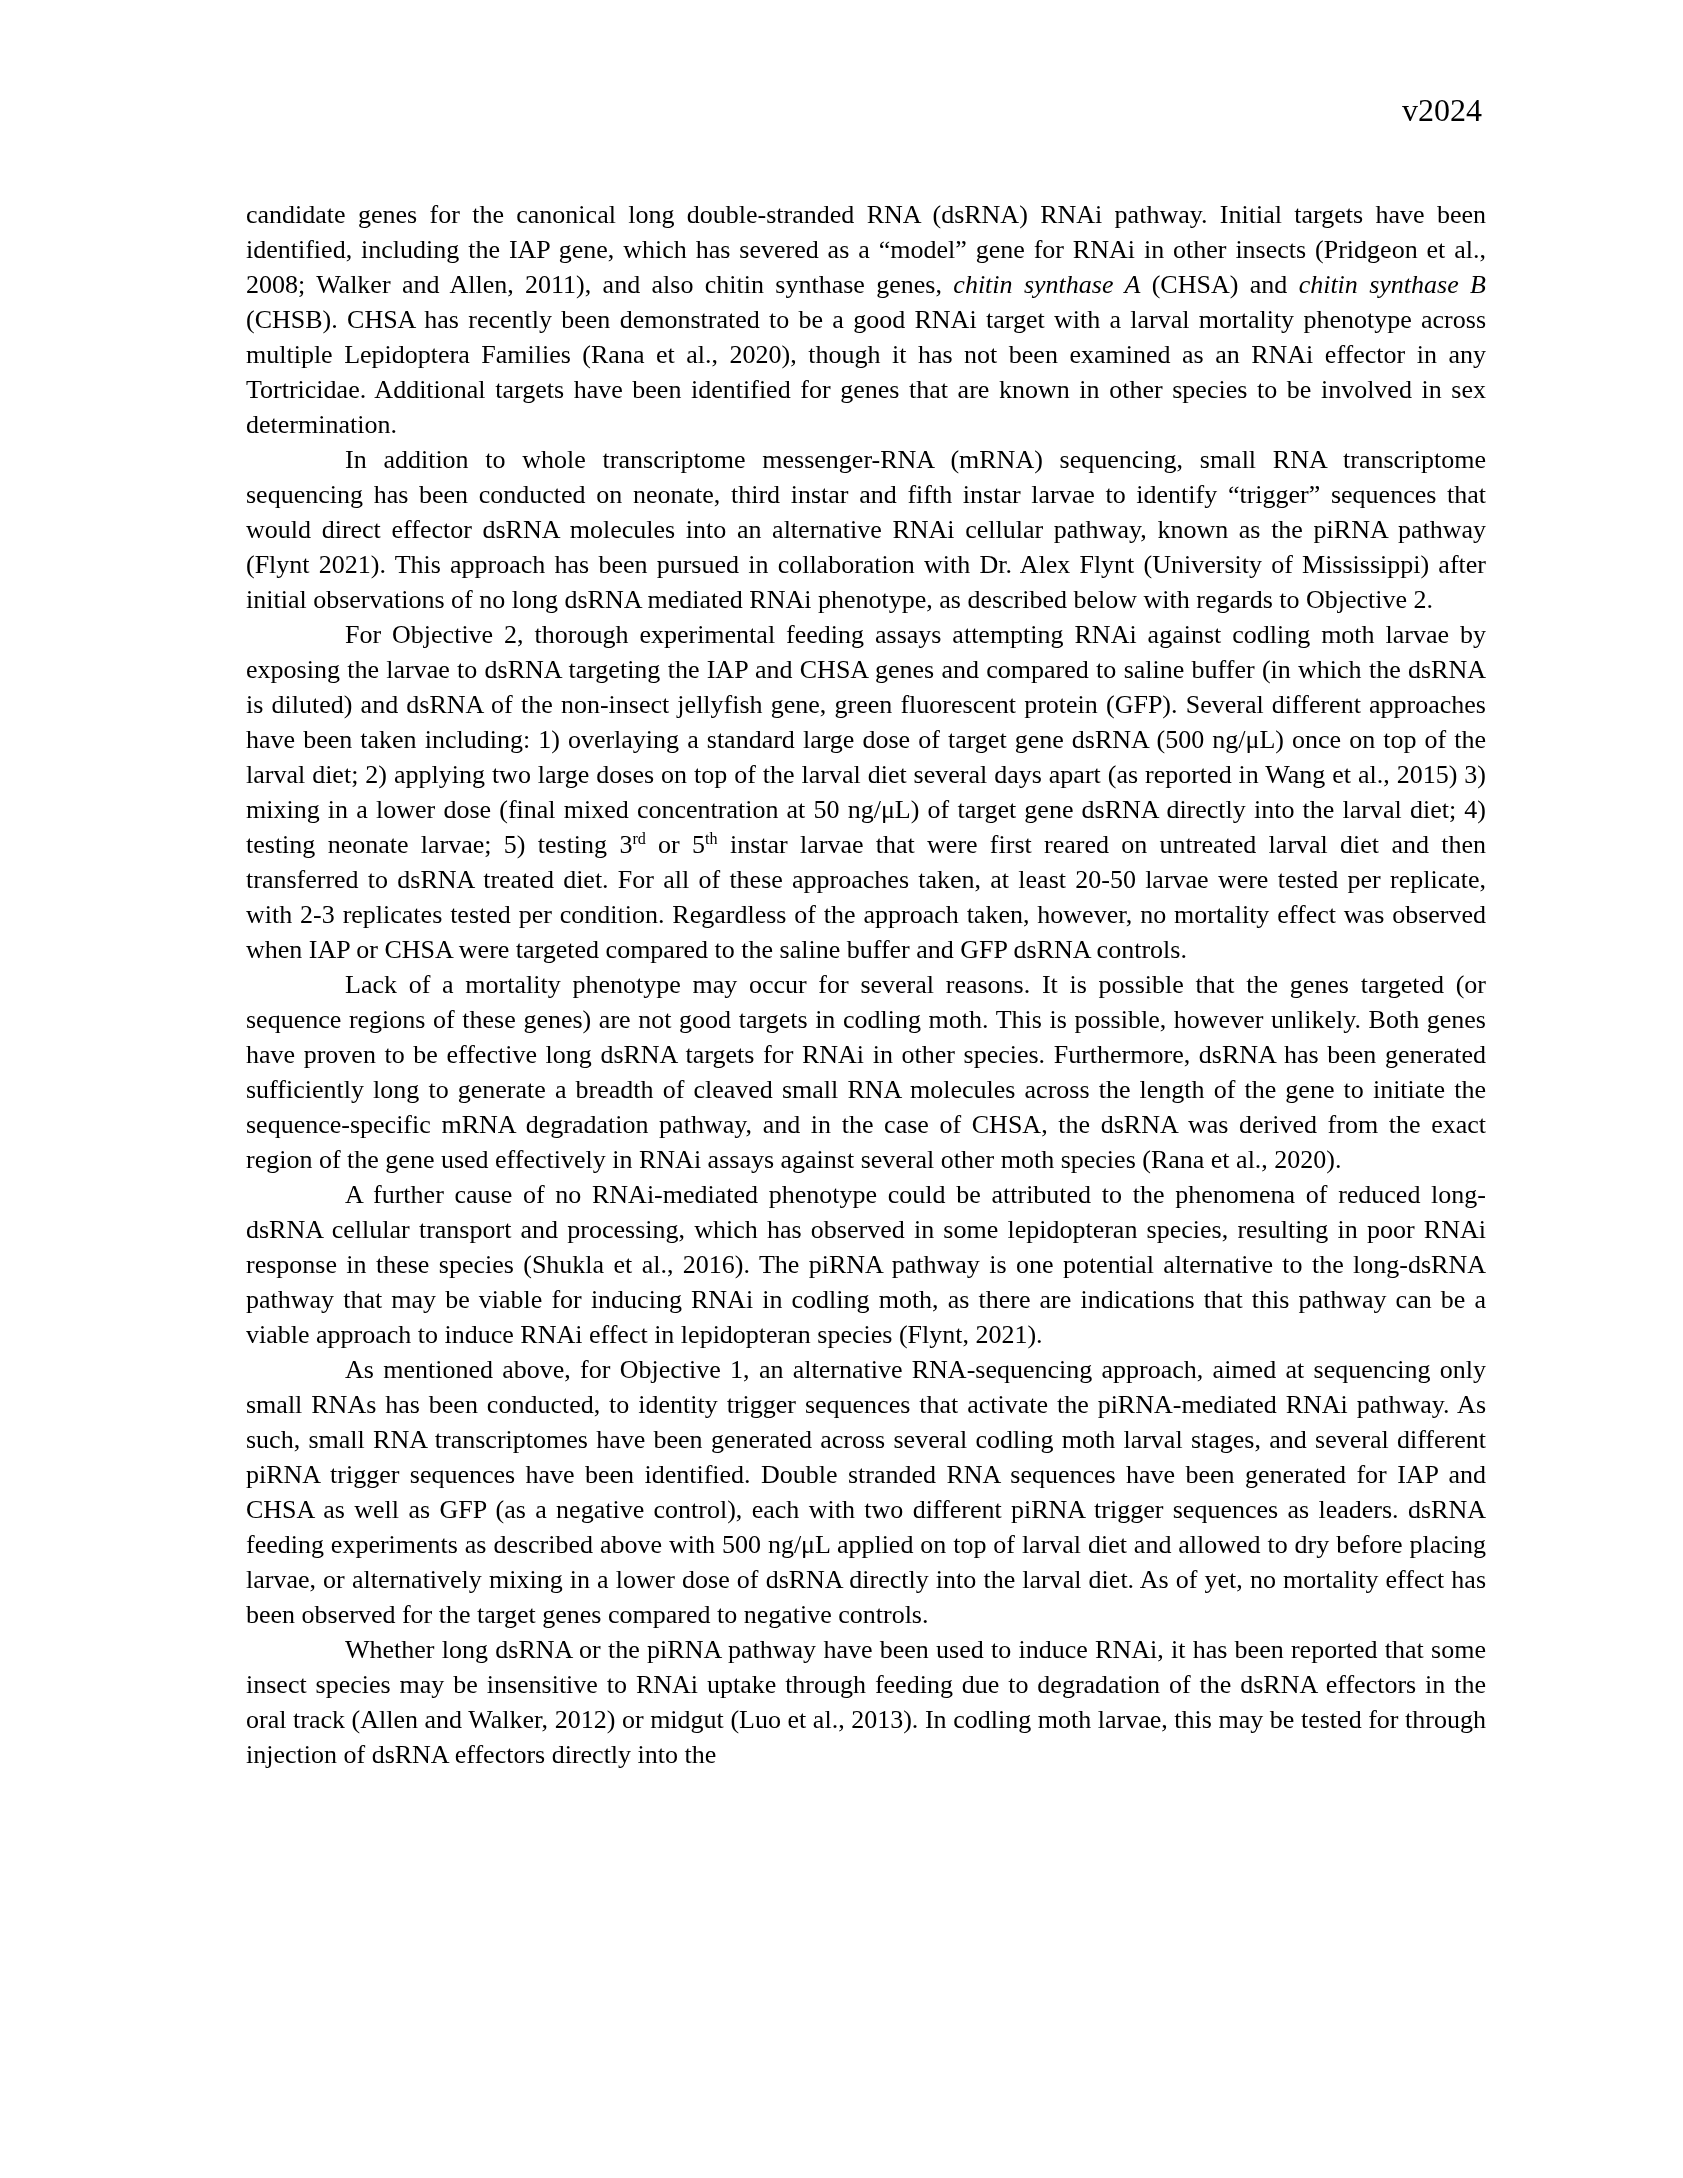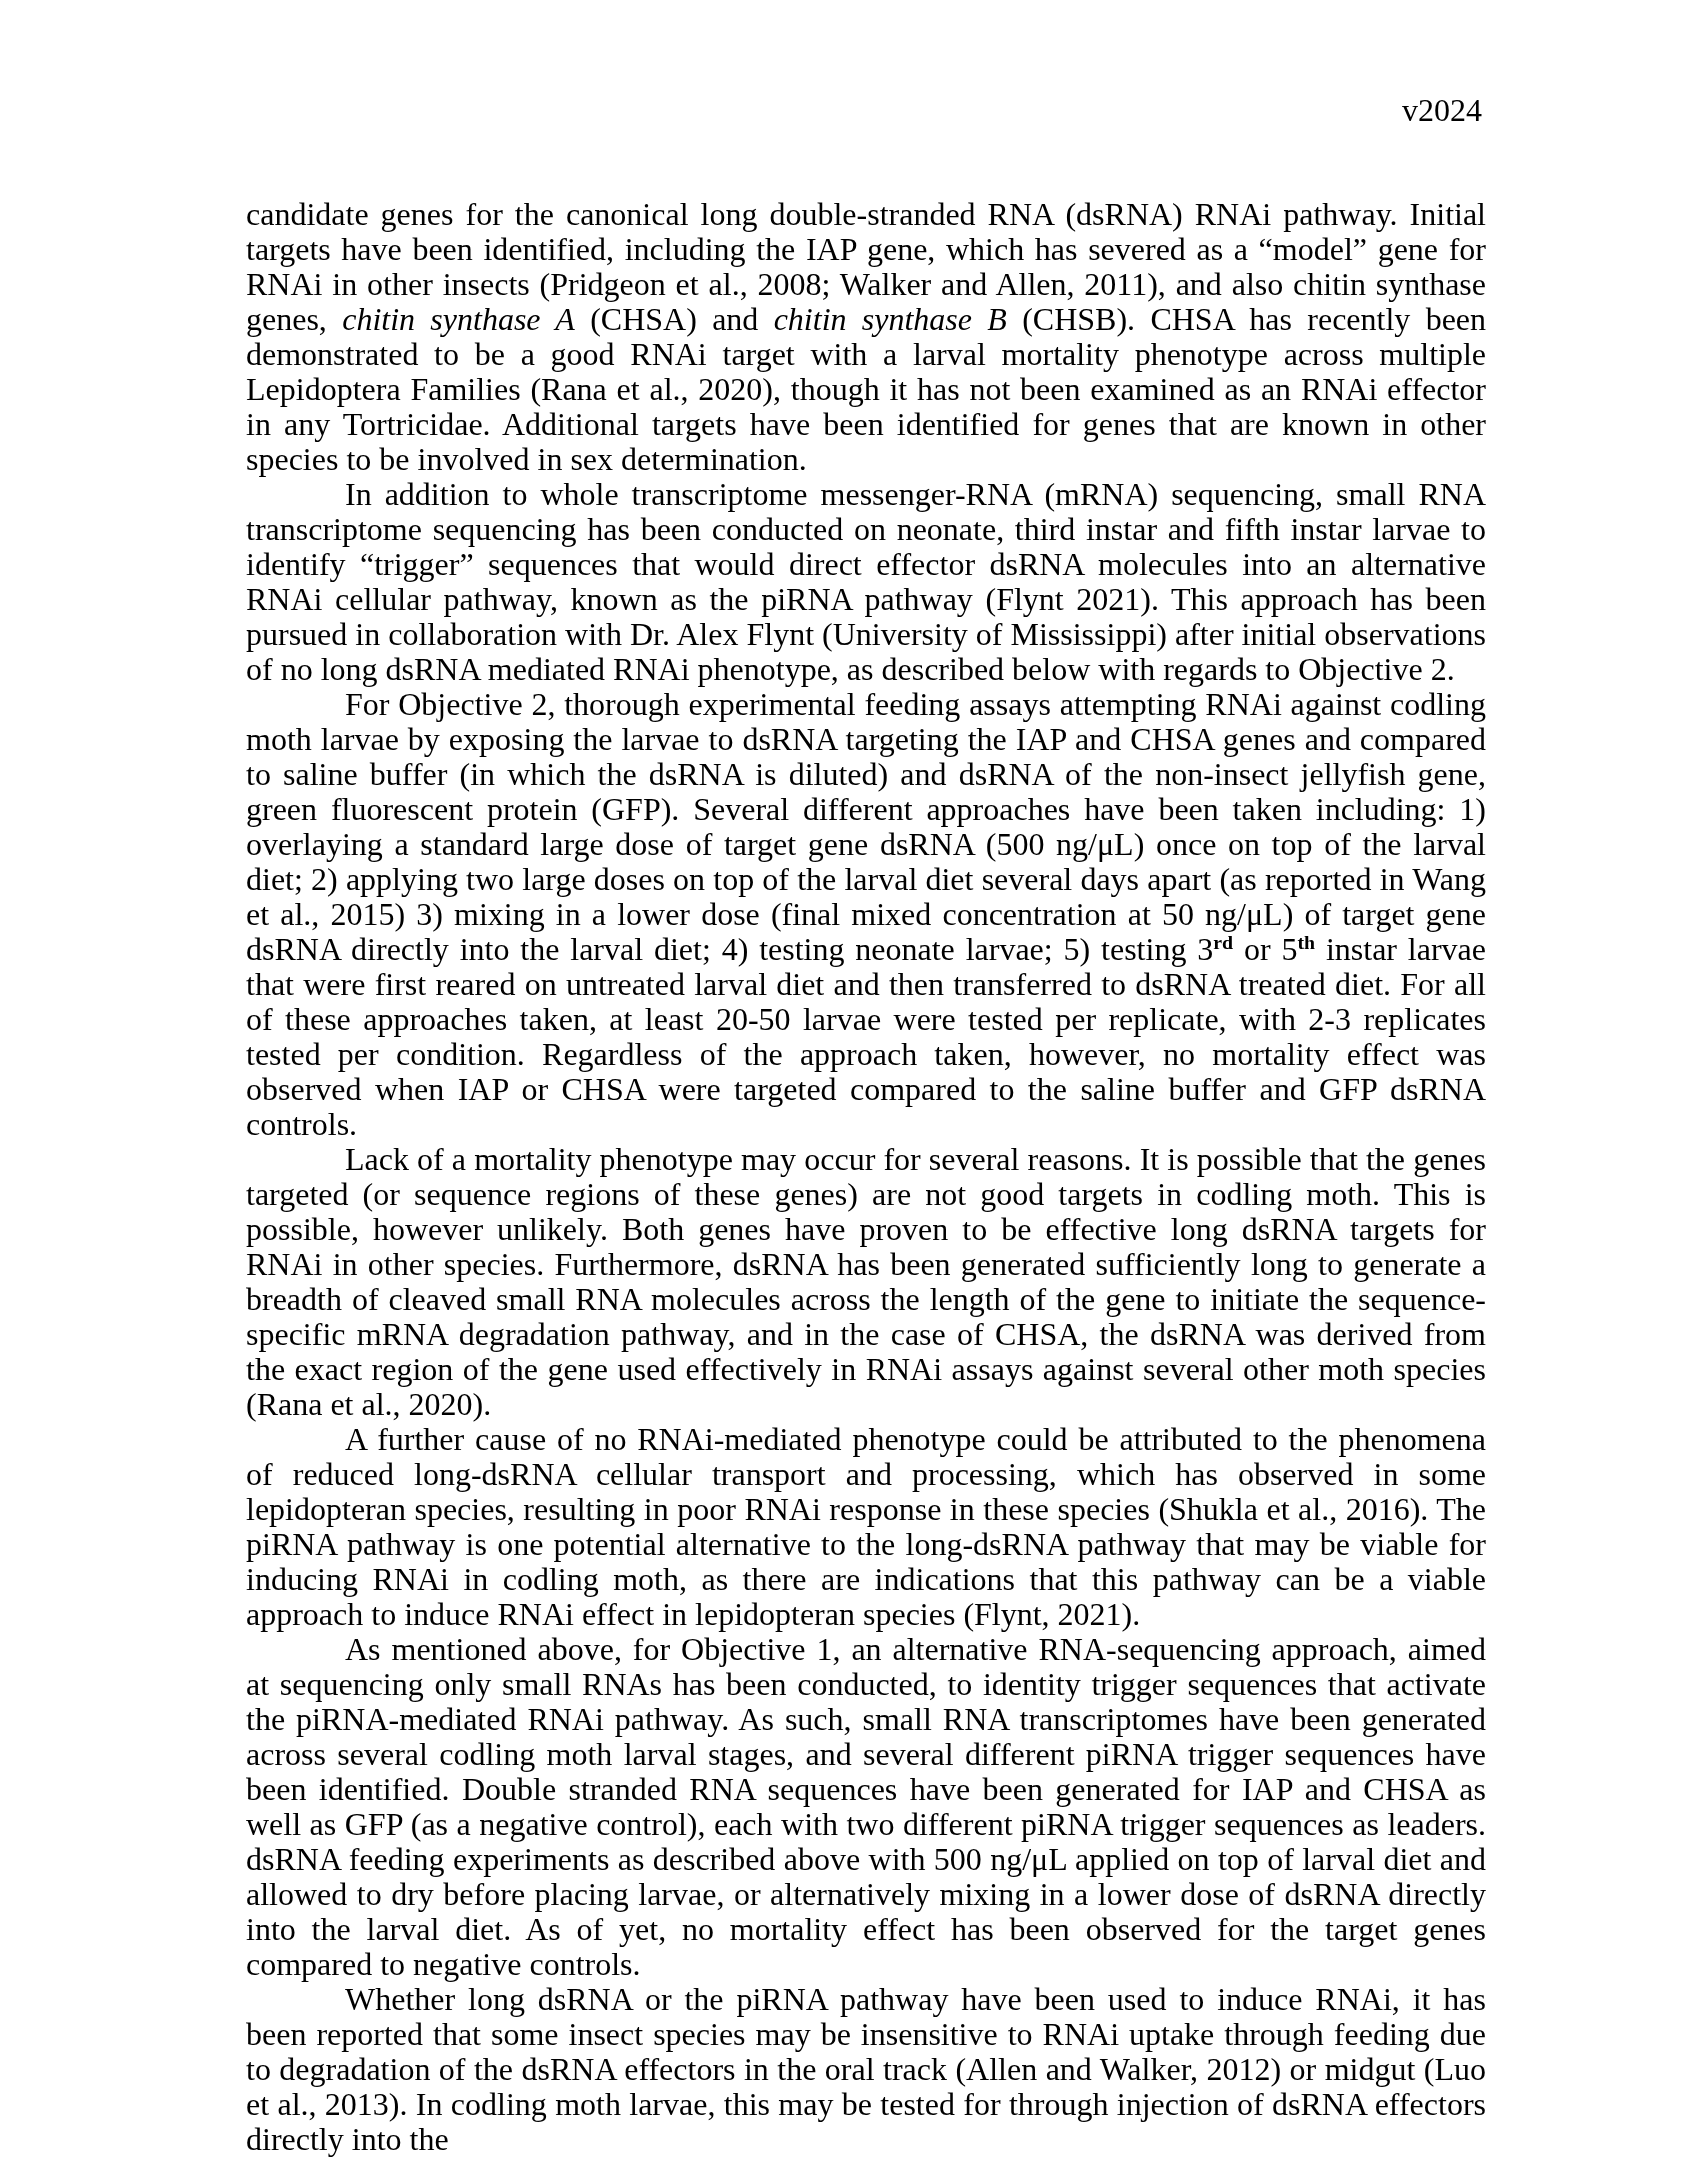--- a/index.html
+++ b/index.html
@@ -21,37 +21,36 @@
       right: 201px;
       font-size: 32px;
       line-height: 35px;
       white-space: nowrap;
     }
     .body-text {
       position: absolute;
       top: 197px;
       left: 246px;
       width: 1240px;
-      font-size: 32px;
+      font-size: 26px;
       line-height: 35px;
     }
     .para {
       margin: 0;
       text-align: justify;
       text-indent: 99px;
     }
     .para.no-indent {
       text-indent: 0;
     }
     .it { font-style: italic; }
     .sup {
       font-size: 0.62em;
       vertical-align: 0.55em;
       line-height: 0;
-      font-weight: bold;
     }
   </style>
 </head>
 <body>
 
 <div class="header-version">v2024</div>
 
 <div class="body-text">
 
   <p class="para no-indent"><span>candidate genes for the canonical long double-stranded RNA (dsRNA) RNAi pathway. Initial targets have been identified, including the IAP gene, which has severed as a “model” gene for RNAi in other insects (Pridgeon et al., 2008; Walker and Allen, 2011), and also chitin synthase genes, </span><span class="it">chitin synthase A</span><span> (CHSA) and </span><span class="it">chitin synthase B</span><span> (CHSB). CHSA has recently been demonstrated to be a good RNAi target with a larval mortality phenotype across multiple Lepidoptera Families (Rana et al., 2020), though it has not been examined as an RNAi effector in any Tortricidae. Additional targets have been identified for genes that are known in other species to be involved in sex determination.</span></p>

